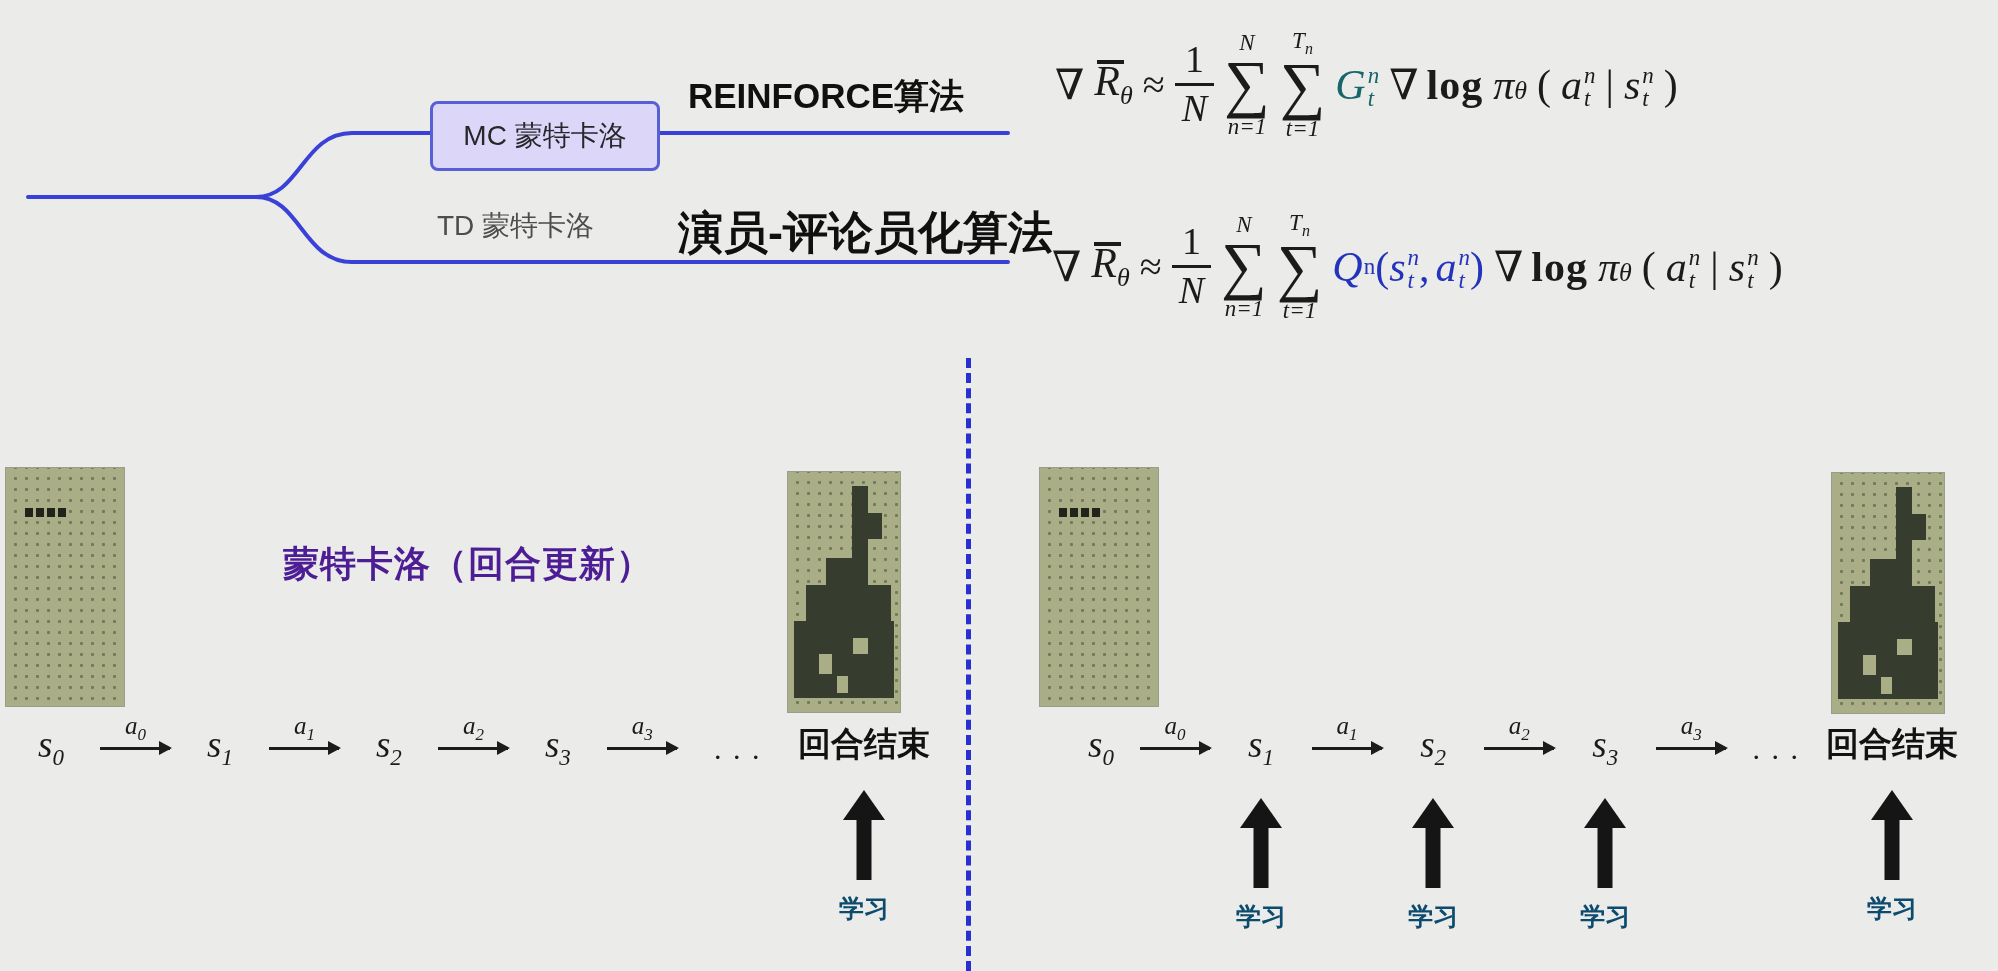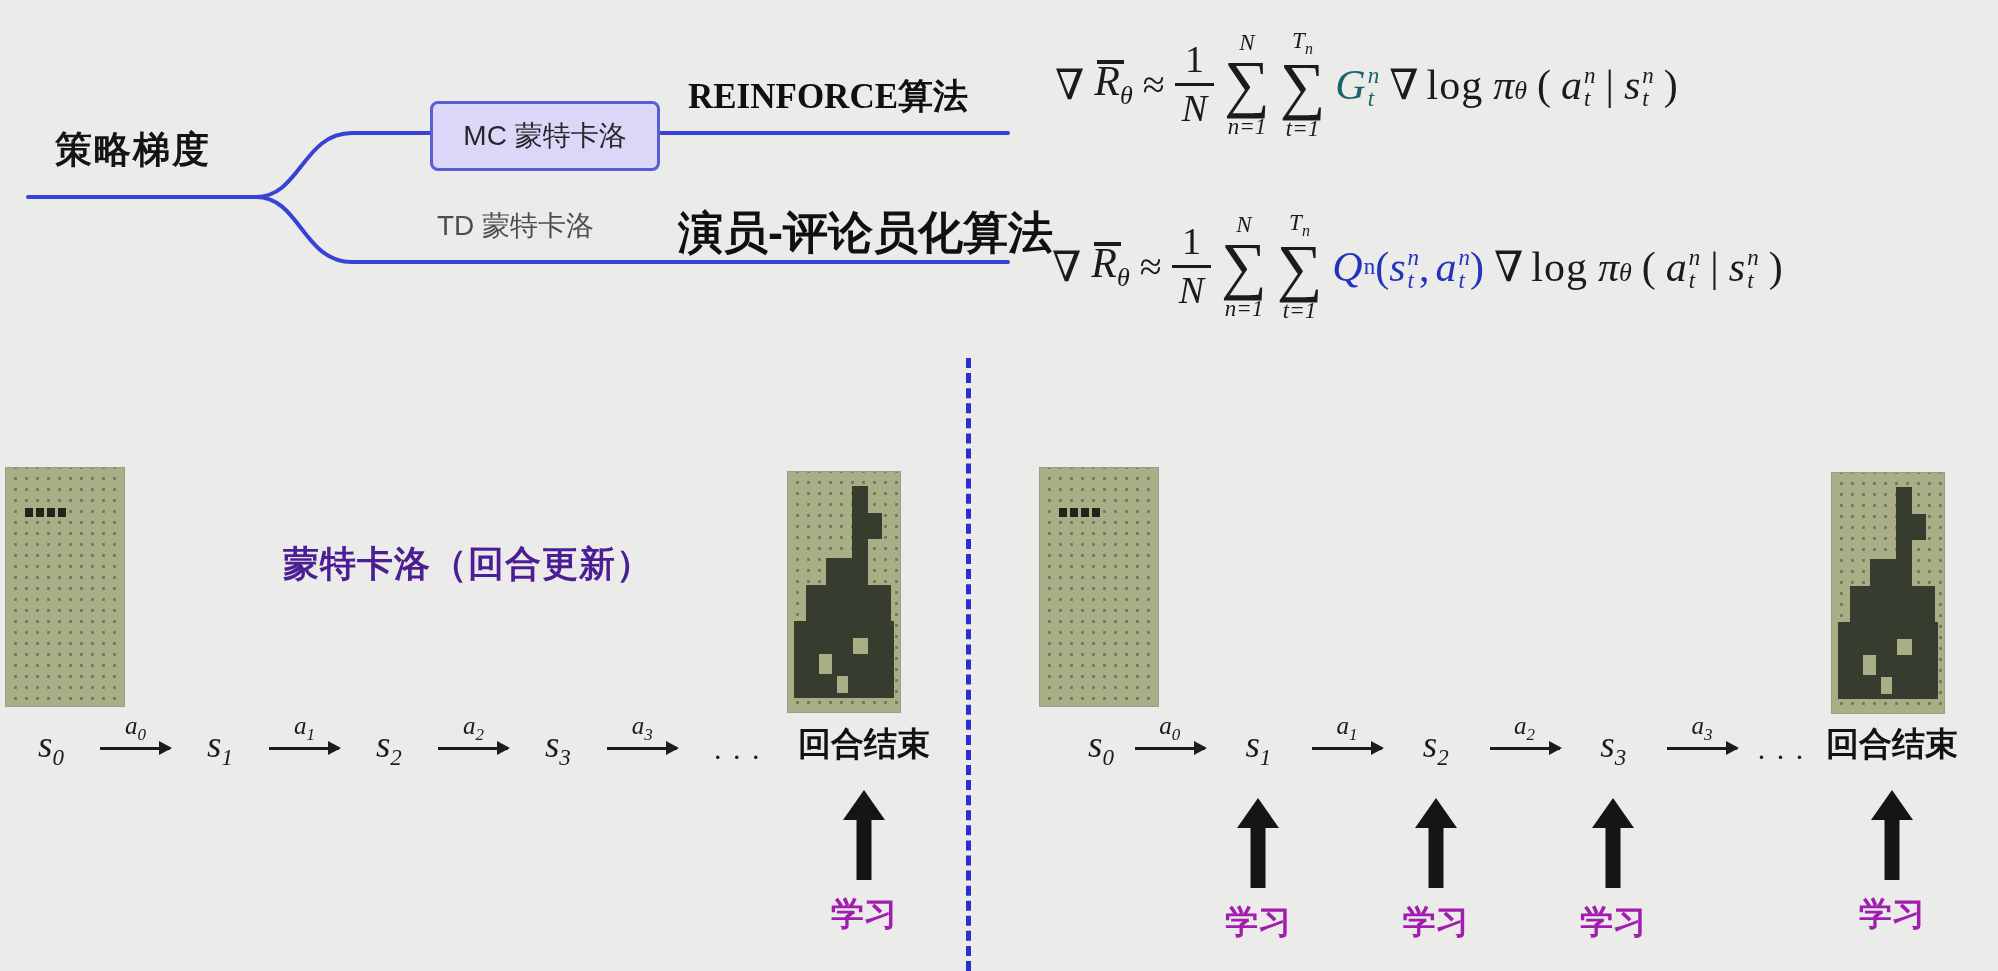--- a/index.html
+++ b/index.html
@@ -14,21 +14,21 @@
   .mm-lines path { fill:none; stroke:#3a41d6; stroke-width:4; stroke-linecap:round; }
   .mm-root { position:absolute; left:55px; top:125px; font-size:37px; font-weight:700; color:#141414; letter-spacing:2px; }
   .mm-node {
     position:absolute; left:430px; top:101px; width:224px; height:64px;
     background:#dcd7f8; border:3px solid #585ed6; border-radius:8px;
     display:flex; align-items:center; justify-content:center;
     font-size:28px; color:#26262b;
   }
   .mm-td { position:absolute; left:437px; top:207px; font-size:28px; color:#4d4d4d; }
   .mm-lab1 { position:absolute; left:688px; top:73px; font-size:35px; font-weight:700;
-             font-family:Liberation Serif, serif; color:#101010; }
+             font-family:Liberation Sans, sans-serif; color:#101010; }
   .mm-lab2 { position:absolute; left:678px; top:203px; font-size:45px; font-weight:700; color:#101010; }
 
   
   .formula {
     position:absolute; display:flex; align-items:center; gap:10px;
     font-family:"Liberation Serif","DejaVu Serif",serif; font-size:42px; color:#1b1b1b;
     white-space:nowrap;
   }
   .f1 { left:1055px; top:28px; }
   .f2 { left:1052px; top:210px; }
@@ -45,21 +45,21 @@
   .bigsum .lim { font-size:23px; font-style:italic; line-height:1.1; }
   .bigsum .lim sub { font-size:16px; }
   .term { display:inline-flex; align-items:center; }
   .ss { display:inline-flex; flex-direction:column; align-items:flex-start; font-size:23px; line-height:1.0;
         font-style:italic; margin-left:2px; transform:translateY(2px); }
   .ss .ssup, .ss .ssub { display:block; }
   .g { color:#16666a; }
   .q { color:#2433bb; }
   .q .ss { font-style:italic; }
   .supOnly { font-size:23px; vertical-align:super; margin-left:1px; }
-  .logw { letter-spacing:1px; margin-left:-2px; }
+  .logw { letter-spacing:1px; margin-left:-2px;font-weight:bold; }
   .pi { display:inline-flex; align-items:baseline; }
 
   
   .divider { position:absolute; left:966px; top:358px; height:613px; border-left:5px dashed #2a2fd2; }
 
   
   .board {
     position:absolute; width:118px; height:238px;
     background-color:#a9ae87;
     background-image:radial-gradient(circle, rgba(62,68,48,0.5) 1.3px, rgba(0,0,0,0) 1.8px);
@@ -101,35 +101,34 @@
   .aline { width:70px; height:3px; background:#1c1c1c; position:relative; margin-top:7px; }
   .aline::after { content:""; position:absolute; right:-2px; top:-6px;
                   border-left:13px solid #1c1c1c; border-top:7.5px solid transparent; border-bottom:7.5px solid transparent; }
   .ellipsis-cell { font-size:30px; margin-top:8px; font-family:"Liberation Serif","DejaVu Serif",serif; letter-spacing:2px; }
   .end-label { font-size:33px; font-weight:700; line-height:1.2; color:#121212; }
   .uparrow { position:relative; width:44px; height:90px; margin-top:26px; display:inline-block; }
   .uparrow::before { content:""; position:absolute; top:0; left:50%; transform:translateX(-50%);
                      border-left:21px solid transparent; border-right:21px solid transparent; border-bottom:30px solid #151515; }
   .uparrow::after { content:""; position:absolute; top:28px; left:50%; transform:translateX(-50%);
                     width:15px; height:62px; background:#151515; }
-  .learn { margin-top:12px; font-size:33px; font-weight:700; color:#a21caf; }
+  .learn { margin-top:12px; font-size:25px; font-weight:700; color:#0c4a6e; }
 </style>
 </head>
 <body>
 
 <div id="stage">
 
   <svg class="mm-lines" width="1020" height="300" viewBox="0 0 1020 300">
     <path d="M28,197 H256"></path>
     <path d="M256,197 C300,197 303,133 352,133 H432"></path>
     <path d="M653,133 H1008"></path>
     <path d="M256,197 C300,197 303,262 352,262 H1008"></path>
   </svg>
 
-  <div class="mm-root">策略梯度</div>
   <div class="mm-node">
     <span>MC 蒙特卡洛</span>
   </div>
   <div class="mm-td">TD 蒙特卡洛</div>
   <div class="mm-lab1">REINFORCE算法</div>
   <div class="mm-lab2">演员-评论员化算法</div>
 
   <div class="formula f1">
     <span>∇</span>
     <span class="rbar"><span class="it">R</span><sub class="sb it">θ</sub></span>

